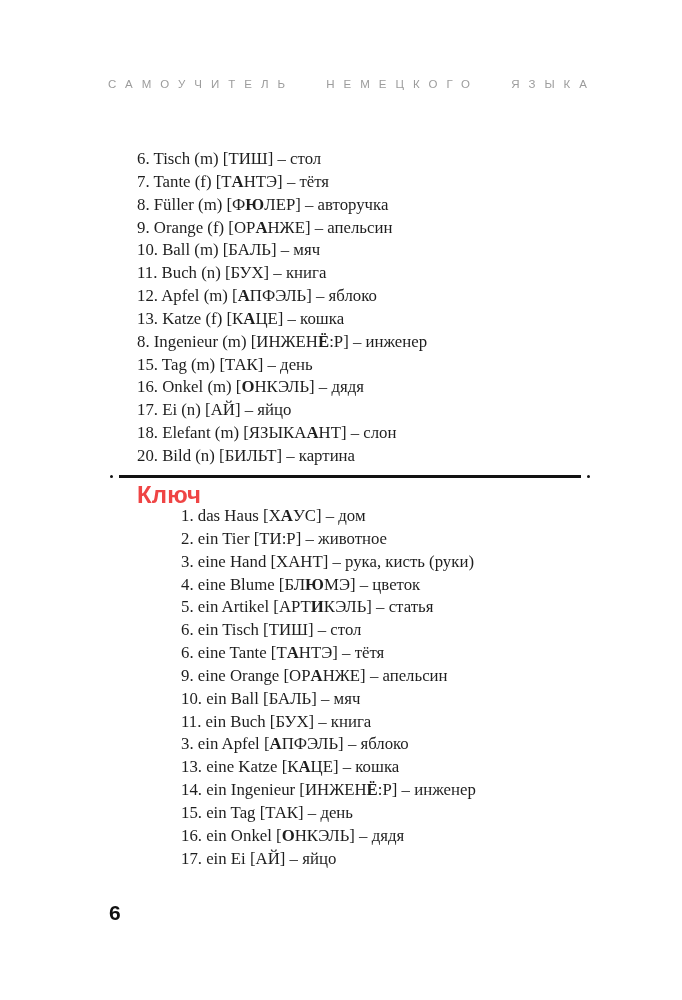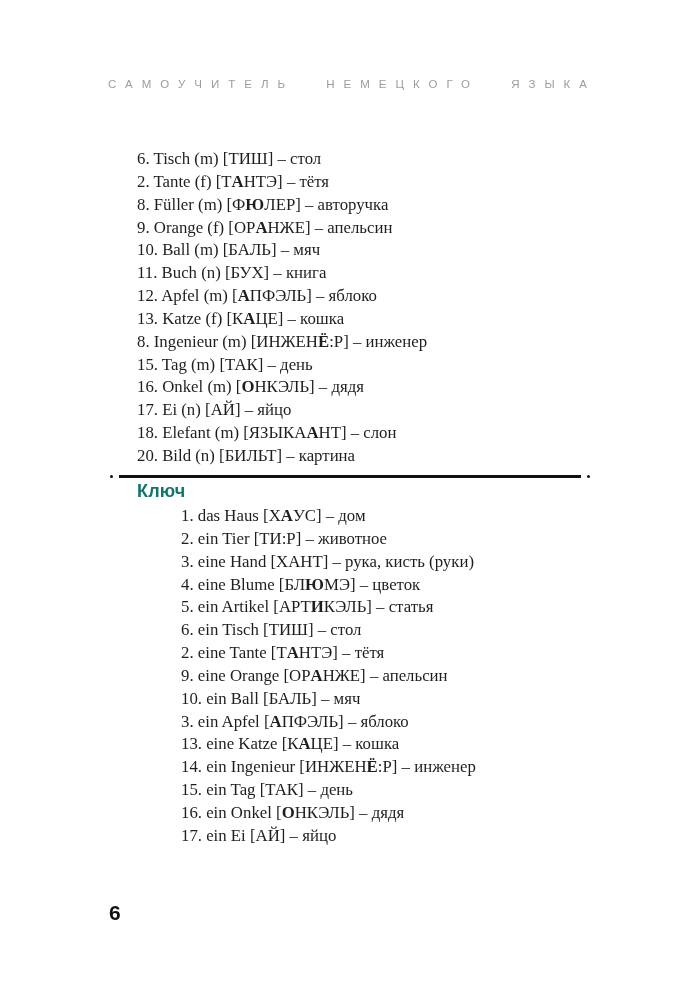--- a/index.html
+++ b/index.html
@@ -32,40 +32,40 @@
   .divider{
     position:absolute;top:474px;left:110px;width:480px;height:5px;
     display:flex;align-items:center;gap:6px;
   }
   .divider .dot{width:3px;height:3px;border-radius:50%;background:#111;flex:0 0 auto;}
   .divider .bar{flex:1 1 auto;height:3.5px;background:#111;}
 
   .key-heading{
     position:absolute;left:137px;top:481px;
     font-family:"Liberation Sans", sans-serif;
-    font-size:18px;font-weight:bold;color:#0f766e;
+    font-size:24px;font-weight:bold;color:#ef4444;
     letter-spacing:0.2px;
   }
 
   .page-number{
     position:absolute;left:109px;top:901px;
     font-family:"Liberation Sans", sans-serif;
     font-size:21px;font-weight:bold;color:#111;
   }
 </style>
 </head>
 <body>
 
 <div class="page">
 
   <div class="running-header">САМОУЧИТЕЛЬ НЕМЕЦКОГО ЯЗЫКА</div>
 
   <div class="vocab-list">
       <p class="line"><span>6. Tisch (m) [</span><span>ТИШ</span><span>] – стол</span></p>
-      <p class="line"><span>2. Tante (f) [</span><span>Т</span><b>А</b><span>НТЭ</span><span>] – тётя</span></p>
+      <p class="line"><span>7. Tante (f) [</span><span>Т</span><b>А</b><span>НТЭ</span><span>] – тётя</span></p>
       <p class="line"><span>8. Füller (m) [</span><span>Ф</span><b>Ю</b><span>ЛЕР</span><span>] – авторучка</span></p>
       <p class="line"><span>9. Orange (f) [</span><span>ОР</span><b>А</b><span>НЖЕ</span><span>] – апельсин</span></p>
       <p class="line"><span>10. Ball (m) [</span><span>БАЛЬ</span><span>] – мяч</span></p>
       <p class="line"><span>11. Buch (n) [</span><span>БУХ</span><span>] – книга</span></p>
       <p class="line"><span>12. Apfel (m) [</span><b>А</b><span>ПФЭЛЬ</span><span>] – яблоко</span></p>
       <p class="line"><span>13. Katze (f) [</span><span>К</span><b>А</b><span>ЦЕ</span><span>] – кошка</span></p>
       <p class="line"><span>8. Ingenieur (m) [</span><span>ИНЖЕН</span><b>Ё</b><span>:Р</span><span>] – инженер</span></p>
       <p class="line"><span>15. Tag (m) [</span><span>ТАК</span><span>] – день</span></p>
       <p class="line"><span>16. Onkel (m) [</span><b>О</b><span>НКЭЛЬ</span><span>] – дядя</span></p>
       <p class="line"><span>17. Ei (n) [</span><span>АЙ</span><span>] – яйцо</span></p>
@@ -81,23 +81,24 @@
 
   <div class="key-heading">Ключ</div>
 
   <div class="key-list">
       <p class="line"><span>1. das Haus [</span><span>Х</span><b>А</b><span>УС</span><span>] – дом</span></p>
       <p class="line"><span>2. ein Tier [</span><span>ТИ:Р</span><span>] – животное</span></p>
       <p class="line"><span>3. eine Hand [</span><span>ХАНТ</span><span>] – рука, кисть (руки)</span></p>
       <p class="line"><span>4. eine Blume [</span><span>БЛ</span><b>Ю</b><span>МЭ</span><span>] – цветок</span></p>
       <p class="line"><span>5. ein Artikel [</span><span>АРТ</span><b>И</b><span>КЭЛЬ</span><span>] – статья</span></p>
       <p class="line"><span>6. ein Tisch [</span><span>ТИШ</span><span>] – стол</span></p>
-      <p class="line"><span>2. eine Tante [</span><span>Т</span><b>А</b><span>НТЭ</span><span>] – тётя</span></p>
+      <p class="line"><span>6. eine Tante [</span><span>Т</span><b>А</b><span>НТЭ</span><span>] – тётя</span></p>
       <p class="line"><span>9. eine Orange [</span><span>ОР</span><b>А</b><span>НЖЕ</span><span>] – апельсин</span></p>
       <p class="line"><span>10. ein Ball [</span><span>БАЛЬ</span><span>] – мяч</span></p>
+      <p class="line"><span>11. ein Buch [</span><span>БУХ</span><span>] – книга</span></p>
       <p class="line"><span>3. ein Apfel [</span><b>А</b><span>ПФЭЛЬ</span><span>] – яблоко</span></p>
       <p class="line"><span>13. eine Katze [</span><span>К</span><b>А</b><span>ЦЕ</span><span>] – кошка</span></p>
       <p class="line"><span>14. ein Ingenieur [</span><span>ИНЖЕН</span><b>Ё</b><span>:Р</span><span>] – инженер</span></p>
       <p class="line"><span>15. ein Tag [</span><span>ТАК</span><span>] – день</span></p>
       <p class="line"><span>16. ein Onkel [</span><b>О</b><span>НКЭЛЬ</span><span>] – дядя</span></p>
       <p class="line"><span>17. ein Ei [</span><span>АЙ</span><span>] – яйцо</span></p>
     </div>
 
   <div class="page-number">6</div>
 

